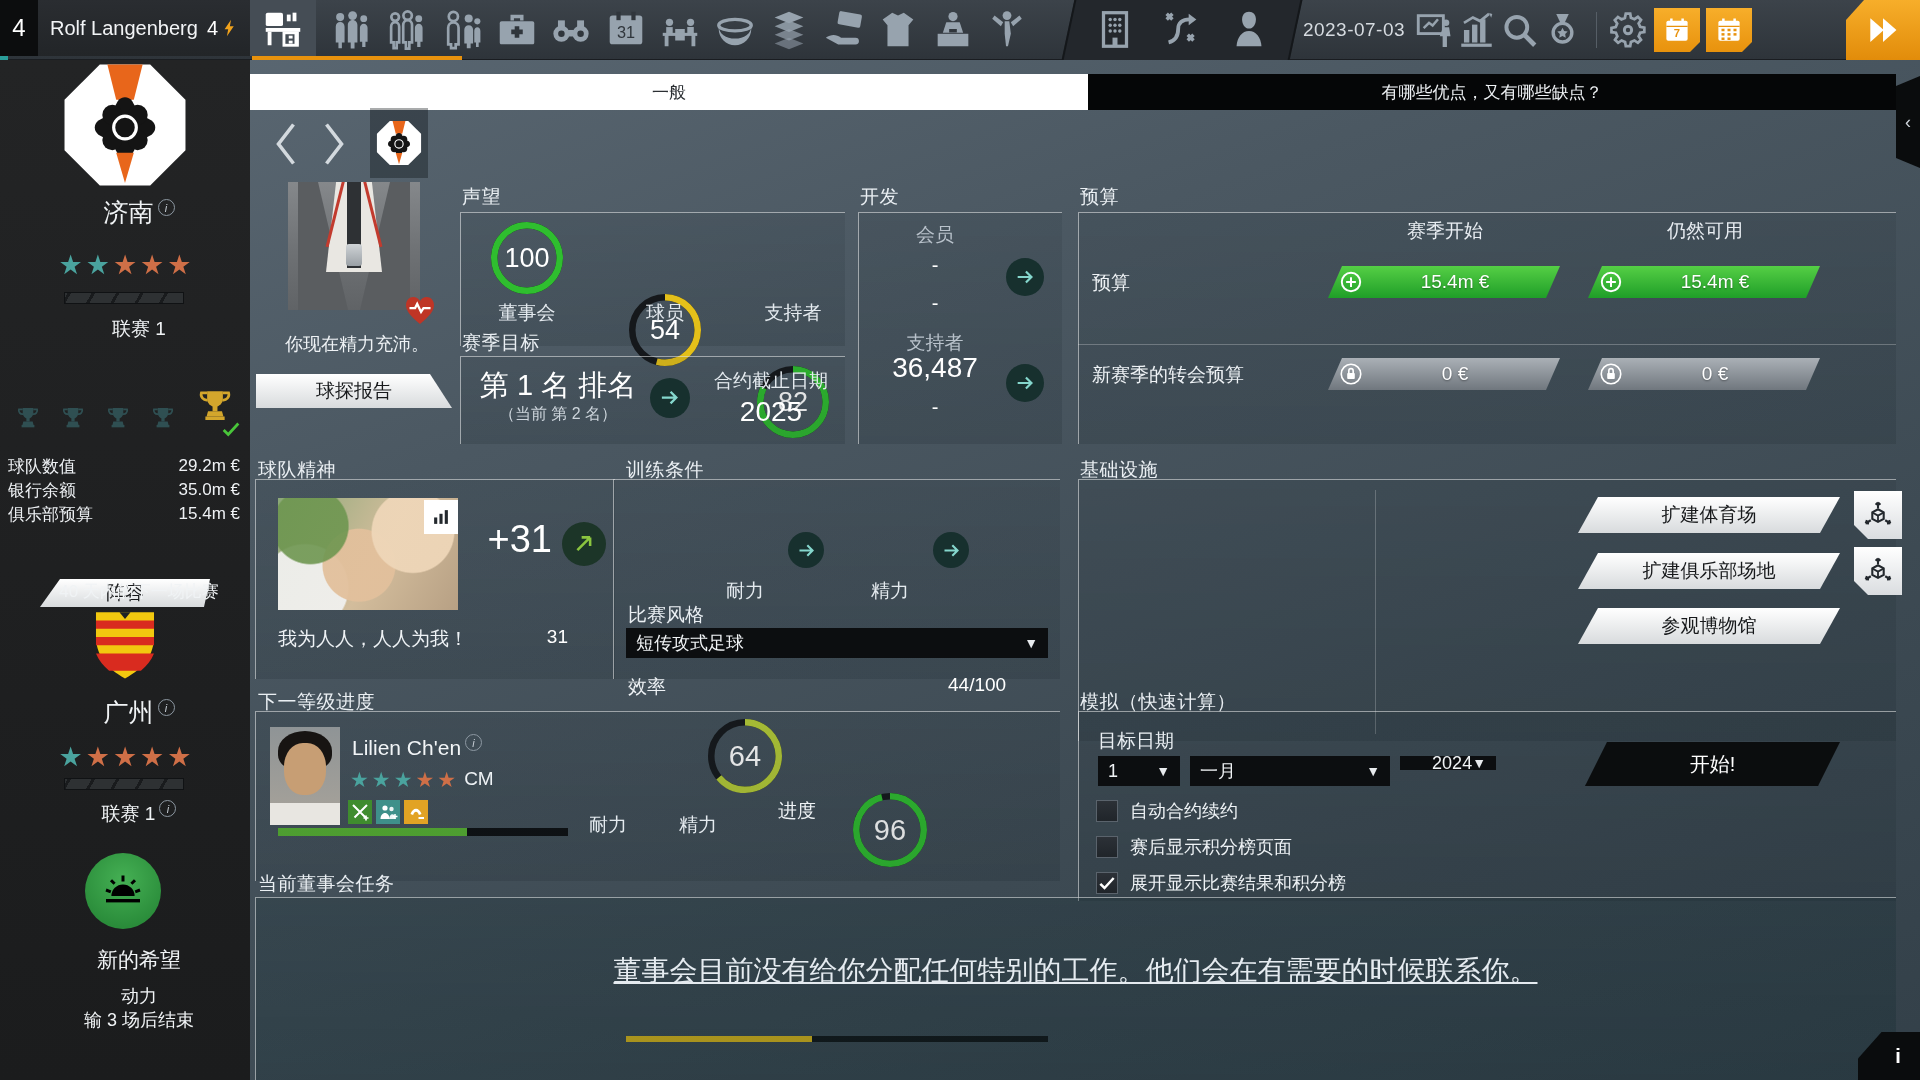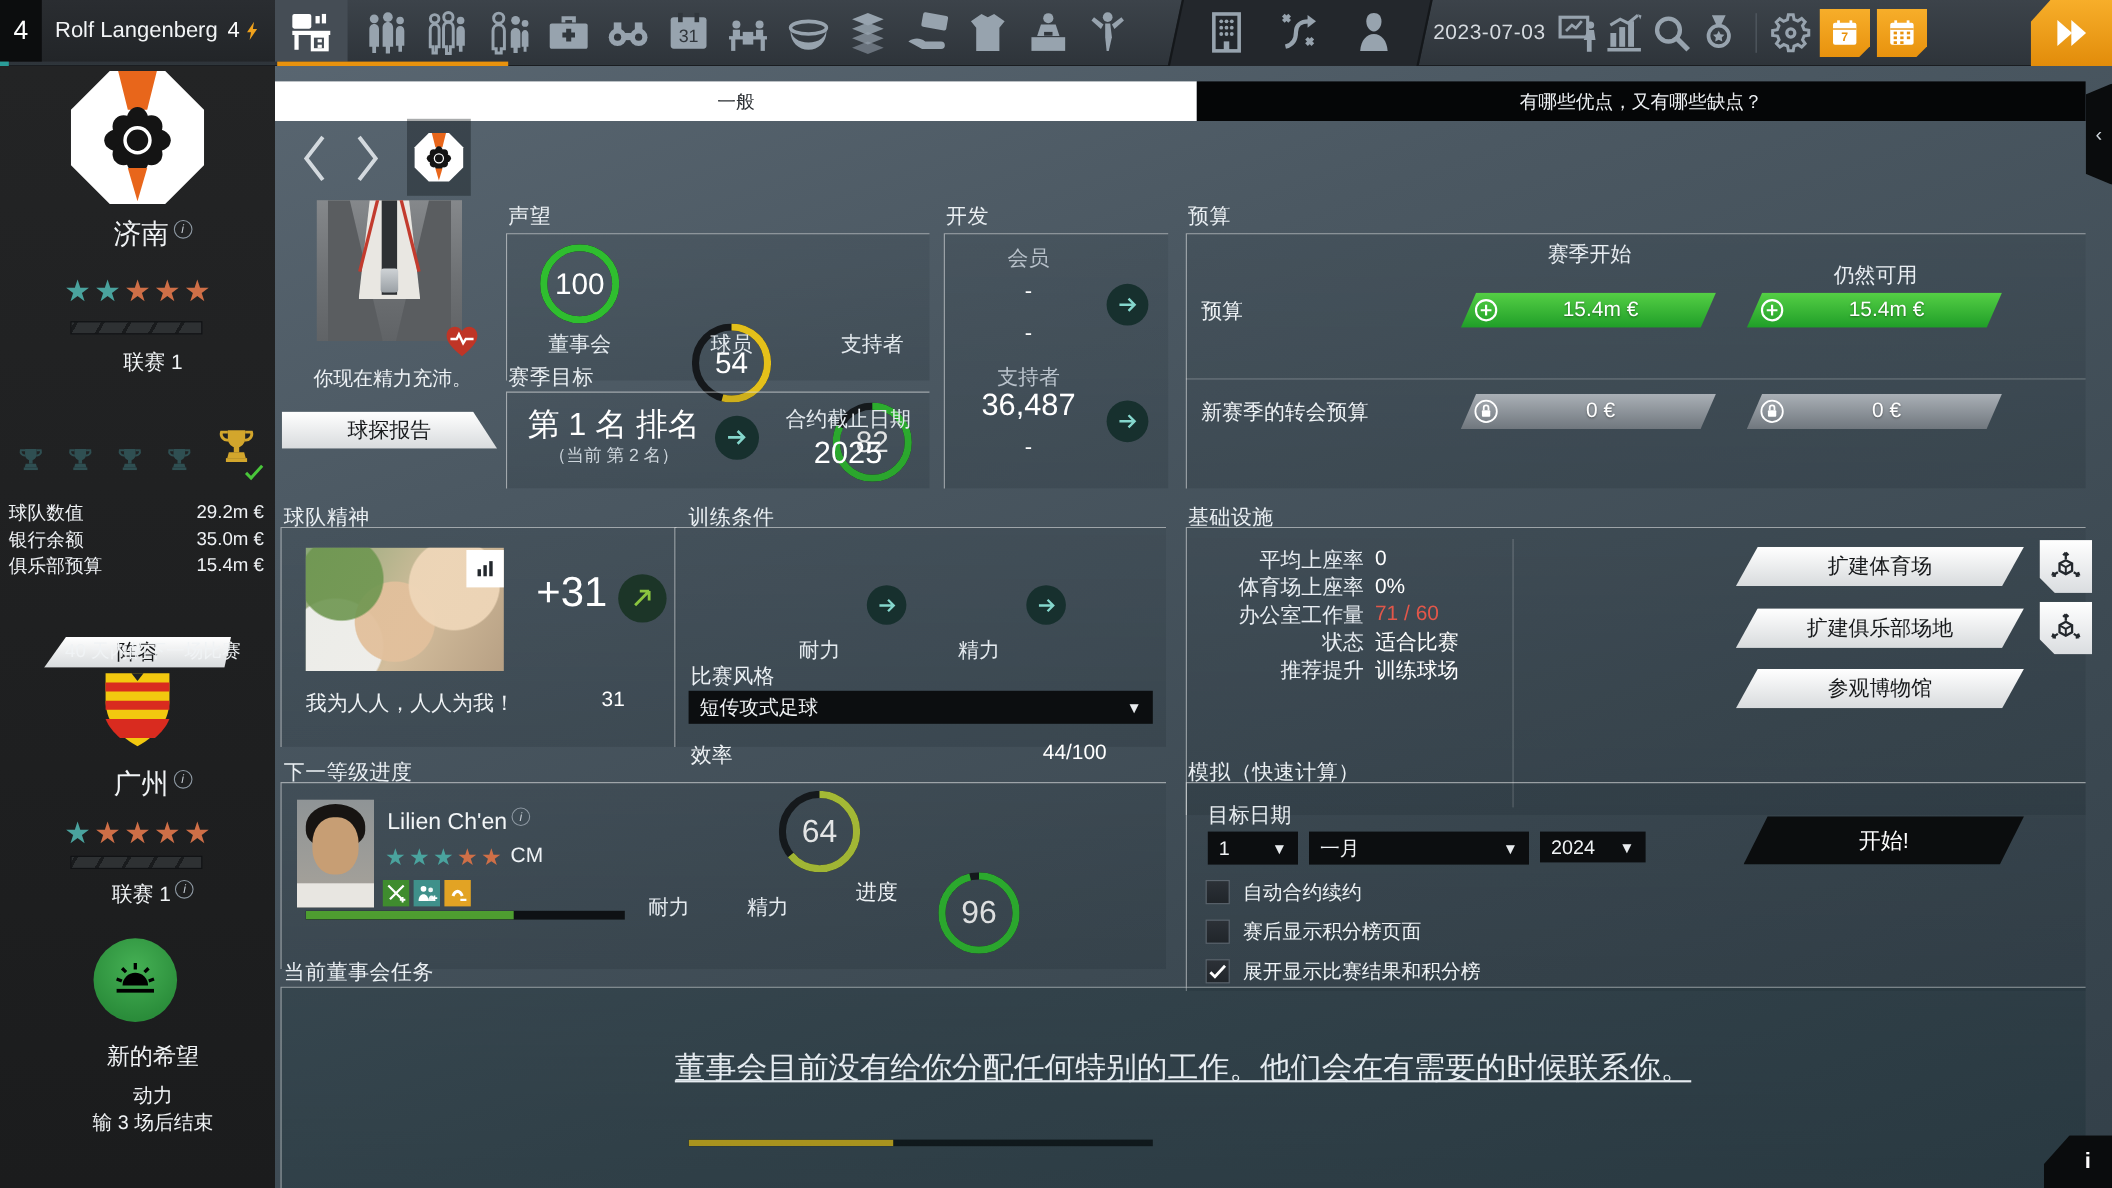--- a/index.html
+++ b/index.html
@@ -602,21 +602,21 @@
   <div class="abs" style="left:870px;top:396px;width:130px;text-align:center;color:#fff;font-size:20px;">-</div>
   <div class="abs circ" style="left:1006px;top:364px;width:38px;height:38px;">
       <svg viewBox="0 0 24 24">
         <path d="M4 12h14M13 6l6 6-6 6"></path>
       </svg>
     </div>
 
   <div class="abs sec-title" style="left:1080px;top:184px;">预算</div>
   <div class="abs panel" style="left:1078px;top:212px;width:818px;height:232px;"></div>
   <div class="abs" style="left:1330px;top:218px;width:230px;text-align:center;color:#e8edf2;font-size:19px;">赛季开始</div>
-  <div class="abs" style="left:1590px;top:218px;width:230px;text-align:center;color:#e8edf2;font-size:19px;margin-top:19px;">仍然可用</div>
+  <div class="abs" style="left:1590px;top:218px;width:230px;text-align:center;color:#e8edf2;font-size:19px;">仍然可用</div>
   <div class="abs" style="left:1092px;top:270px;color:#eef2f5;font-size:19px;">预算</div>
   <div class="abs bar-skew bar-green" style="left:1328px;top:266px;width:232px;height:32px;">
     <span class="bic"><svg viewBox="0 0 24 24" style="width:100%;height:100%;fill:currentColor;stroke:currentColor;stroke-width:0;">
           <circle cx="12" cy="12" r="8.5" fill="none" stroke="currentColor" stroke-width="1.8"></circle>
           <path d="M12 7.5v9M7.5 12h9" stroke="currentColor" stroke-width="1.8"></path>
         </svg></span>
     <span class="bval">15.4m €</span>
   </div>
   <div class="abs bar-skew bar-green" style="left:1588px;top:266px;width:232px;height:32px;">
     <span class="bic"><svg viewBox="0 0 24 24" style="width:100%;height:100%;fill:currentColor;stroke:currentColor;stroke-width:0;">
@@ -700,42 +700,20 @@
     <span class="car">▼</span>
   </div>
   <div class="abs pbar" style="left:626px;top:664px;width:422px;height:6px;">
     <div class="fill" style="background: rgb(240, 197, 20); width: 44%;"></div>
   </div>
   <div class="abs" style="left:628px;top:674px;color:#eef2f5;font-size:19px;">效率</div>
   <div class="abs" style="left:948px;top:674px;width:100px;text-align:left;color:#fff;font-size:19px;">44/100</div>
 
   <div class="abs sec-title" style="left:1080px;top:457px;">基础设施</div>
   <div class="abs panel" style="left:1078px;top:479px;width:818px;height:262px;"></div>
-  <div class="abs" style="left:1090px;top:496px;width:320px;">
-      <div class="irow">
-        <span class="il">平均上座率</span>
-        <span class="iv">0</span>
-      </div>
-      <div class="irow">
-        <span class="il">体育场上座率</span>
-        <span class="iv">0%</span>
-      </div>
-      <div class="irow">
-        <span class="il">办公室工作量</span>
-        <span class="iv alert">71 / 60</span>
-      </div>
-      <div class="irow">
-        <span class="il">状态</span>
-        <span class="iv">适合比赛</span>
-      </div>
-      <div class="irow">
-        <span class="il">推荐提升</span>
-        <span class="iv">训练球场</span>
-      </div>
-    </div>
   <div class="abs" style="left:1375px;top:490px;width:1px;height:244px;background:rgba(255,255,255,.22);"></div>
   <div class="abs"></div>
   <div class="abs tile" style="left:1854px;top:491px;width:48px;height:48px;">
       <span style="width:36px;height:36px;display:block;color:#23282d;"><svg viewBox="0 0 24 24" style="width:100%;height:100%;fill:currentColor;stroke:currentColor;stroke-width:0;">
           <path d="M12 8.2l3.8 2v4.4l-3.8 2-3.8-2v-4.4z" fill="none" stroke-width="1.4"></path>
           <path d="M12 12.4v4.2m0-4.2l3.8-2.1m-3.8 2.1L8.2 10.3" fill="none" stroke-width="1.2"></path>
           <path d="M12 7.5V3.6m0 0l-1.6 1.6M12 3.6l1.6 1.6" fill="none" stroke-width="1.4"></path>
           <path d="M7.2 15.5l-3.4 2m0 0l2.2.2m-2.2-.2l.8-2.1" fill="none" stroke-width="1.4"></path>
           <path d="M16.8 15.5l3.4 2m0 0l-2.2.2m2.2-.2l-.8-2.1" fill="none" stroke-width="1.4"></path>
         </svg></span>
@@ -803,21 +781,21 @@
   <div class="abs panel" style="left:1078px;top:711px;width:818px;height:190px;"></div>
   <div class="abs" style="left:1098px;top:728px;color:#eaeff3;font-size:19px;">目标日期</div>
   <div class="abs dropdown" style="left:1098px;top:756px;width:82px;height:30px;">
     <span>1</span>
       <span class="car">▼</span>
   </div>
   <div class="abs dropdown" style="left:1190px;top:756px;width:200px;height:30px;">
     <span>一月</span>
       <span class="car">▼</span>
   </div>
-  <div class="abs dropdown" style="left:1400px;top:756px;width:96px;height:28px;">
+  <div class="abs dropdown" style="left:1400px;top:756px;width:96px;height:14px;justify-content:flex-end;">
     <span>2024</span>
       <span class="car">▼</span>
   </div>
   <div class="abs btn-black" style="left:1585px;top:742px;width:255px;height:44px;font-size:20px;">
     <span>开始!</span>
   </div>
   <div class="abs" style="left:1096px;top:798px;">
       <div class="cbrow">
         <span class="cbox"></span>
         <span class="cblabel">自动合约续约</span>

